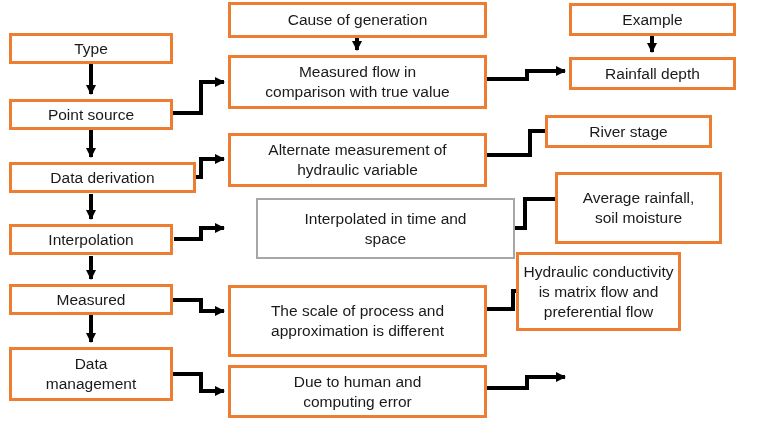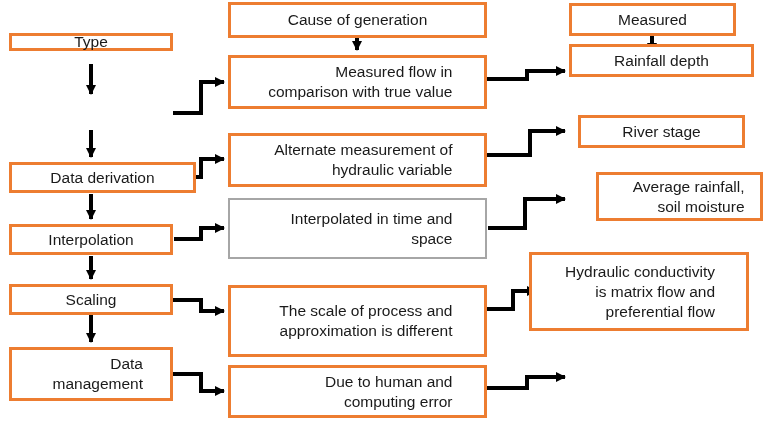--- a/index.html
+++ b/index.html
@@ -17,26 +17,27 @@
     left: 0; top: 0;
   }
   .box {
     position: absolute;
     box-sizing: border-box;
     border: 3px solid #ED7D31;
     background: #ffffff;
     display: flex;
     align-items: center;
     justify-content: center;
-    text-align: right;
+    text-align: center;
     font-size: 15.5px;
     line-height: 20px;
   }
   .box.muted {
     border: 2px solid #A6A6A6;
+    margin-left: 28px;
   }
   .box span { display: inline-block; }
 </style>
 </head>
 <body>
 
 <div class="canvas">
 
   <svg class="layer" width="770" height="424" viewBox="0 0 770 424">
     <defs>
@@ -60,31 +61,34 @@
     <polyline points="173,300 201,300 201,311 224,311" fill="none" stroke="#000" stroke-width="4" marker-end="url(#ah)"></polyline>
     <polyline points="173,374 201,374 201,391 224,391" fill="none" stroke="#000" stroke-width="4" marker-end="url(#ah)"></polyline>
 
     <polyline points="487,79 527,79 527,71 565,71" fill="none" stroke="#000" stroke-width="4" marker-end="url(#ah)"></polyline>
     <polyline points="487,155 530,155 530,131 565,131" fill="none" stroke="#000" stroke-width="4" marker-end="url(#ah)"></polyline>
     <polyline points="488,228 525,228 525,199 565,199" fill="none" stroke="#000" stroke-width="4" marker-end="url(#ah)"></polyline>
     <polyline points="486,309 513,309 513,291 536,291" fill="none" stroke="#000" stroke-width="4" marker-end="url(#ah)"></polyline>
     <polyline points="486,388 527,388 527,377 565,377" fill="none" stroke="#000" stroke-width="4" marker-end="url(#ah)"></polyline>
   </svg>
 
-  <div class="box" style="left:9px;top:33px;width:164px;height:18px">
+  <div class="box" style="left:9px;top:33px;width:164px;height:31px">
     <span>Type</span>
+  </div>
+  <div class="box" style="left:9px;top:99px;width:164px;height:31px">
+    <span>Point source</span>
   </div>
   <div class="box" style="left:9px;top:162px;width:187px;height:31px">
     <span>Data derivation</span>
   </div>
   <div class="box" style="left:9px;top:224px;width:164px;height:31px">
     <span>Interpolation</span>
   </div>
   <div class="box" style="left:9px;top:284px;width:164px;height:31px">
-    <span>Scaling</span>
+    <span>Measured</span>
   </div>
   <div class="box" style="left:9px;top:347px;width:164px;height:54px">
     <span style="max-width:104px">Data management</span>
   </div>
 
   <div class="box" style="left:228px;top:2px;width:259px;height:36px">
     <span>Cause of generation</span>
   </div>
   <div class="box" style="left:228px;top:55px;width:259px;height:54px">
     <span style="max-width:190px">Measured flow in comparison with true value</span>
@@ -96,28 +100,28 @@
     <span style="max-width:190px">Interpolated in time and space</span>
   </div>
   <div class="box" style="left:228px;top:285px;width:259px;height:72px">
     <span style="max-width:190px">The scale of process and approximation is different</span>
   </div>
   <div class="box" style="left:228px;top:365px;width:259px;height:53px">
     <span style="max-width:190px">Due to human and computing error</span>
   </div>
 
   <div class="box" style="left:569px;top:3px;width:167px;height:33px">
-    <span>Measured</span>
+    <span>Example</span>
   </div>
-  <div class="box" style="left:569px;top:44px;width:185px;height:33px">
+  <div class="box" style="left:569px;top:57px;width:167px;height:33px">
     <span>Rainfall depth</span>
   </div>
-  <div class="box" style="left:578px;top:115px;width:167px;height:33px">
+  <div class="box" style="left:545px;top:115px;width:167px;height:33px">
     <span>River stage</span>
   </div>
-  <div class="box" style="left:596px;top:172px;width:167px;height:49px">
+  <div class="box" style="left:555px;top:172px;width:167px;height:72px">
     <span style="max-width:130px">Average rainfall, soil moisture</span>
   </div>
-  <div class="box" style="left:529px;top:252px;width:220px;height:79px">
+  <div class="box" style="left:516px;top:252px;width:165px;height:79px">
     <span style="max-width:152px">Hydraulic conductivity is matrix flow and preferential flow</span>
   </div>
 
 </div>
 
 </body></html>

